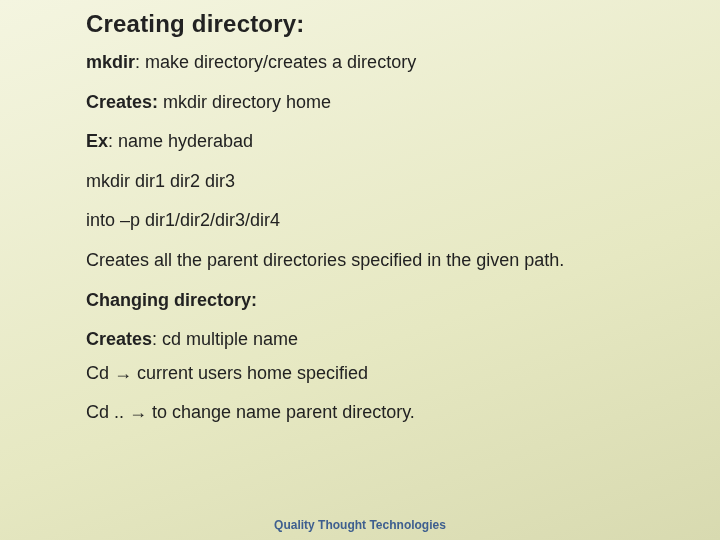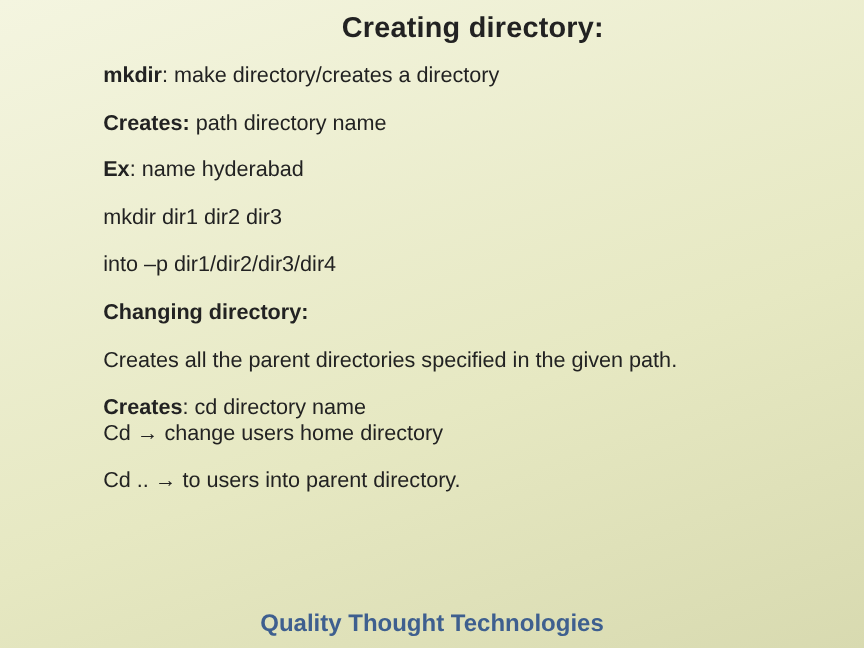--- a/index.html
+++ b/index.html
@@ -20,73 +20,72 @@
     padding: 10px 18px 0 86px;
     box-sizing: border-box;
     width: 720px;
     height: 540px;
   }
   .title {
     font-weight: bold;
     font-size: 24px;
     letter-spacing: 0.2px;
     margin: 0 0 14px 0;
-    text-align: center;
   }
   .line {
     font-size: 18px;
     line-height: 1.2;
     margin: 0 0 18px 0;
   }
   .line .b { font-weight: bold; }
   .tight { margin-bottom: 0; }
-  .after-tight { margin-top: 0; }
+  .after-tight { margin-top: 12px; }
   .footer {
     position: absolute;
     left: 0;
     bottom: 8px;
     width: 720px;
     text-align: center;
     font-family: Arial, Helvetica, sans-serif;
     font-weight: bold;
-    font-size: 20px;
+    font-size: 12px;
     color: #3e5f8f;
   }
 </style>
 </head>
 <body>
 
 <div class="slide">
 
   <h1 class="title">Creating directory:</h1>
 
   <p class="line">
     <span class="b">mkdir</span><span>: make directory/creates a directory</span>
   </p>
 
   <p class="line">
-    <span class="b">Creates:</span><span> path directory name</span>
+    <span class="b">Creates:</span><span> mkdir directory home</span>
   </p>
 
   <p class="line">
     <span class="b">Ex</span><span>: name hyderabad</span>
   </p>
 
   <p class="line after-tight">mkdir dir1 dir2 dir3</p>
 
   <p class="line">into –p dir1/dir2/dir3/dir4</p>
 
+  <p class="line">Creates all the parent directories specified in the given path.</p>
+
   <p class="line">
     <span class="b">Changing directory:</span>
   </p>
 
-  <p class="line">Creates all the parent directories specified in the given path.</p>
+  <p class="line tight">
+    <span class="b">Creates</span><span>: cd multiple name</span>
+  </p>
+  <p class="line after-tight">Cd → current users home specified</p>
 
-  <p class="line tight">
-    <span class="b">Creates</span><span>: cd directory name</span>
-  </p>
-  <p class="line after-tight">Cd → change users home directory</p>
-
-  <p class="line">Cd .. → to users into parent directory.</p>
+  <p class="line">Cd .. → to change name parent directory.</p>
 
 </div>
 
 <div class="footer">Quality Thought Technologies</div>
 
 </body></html>

